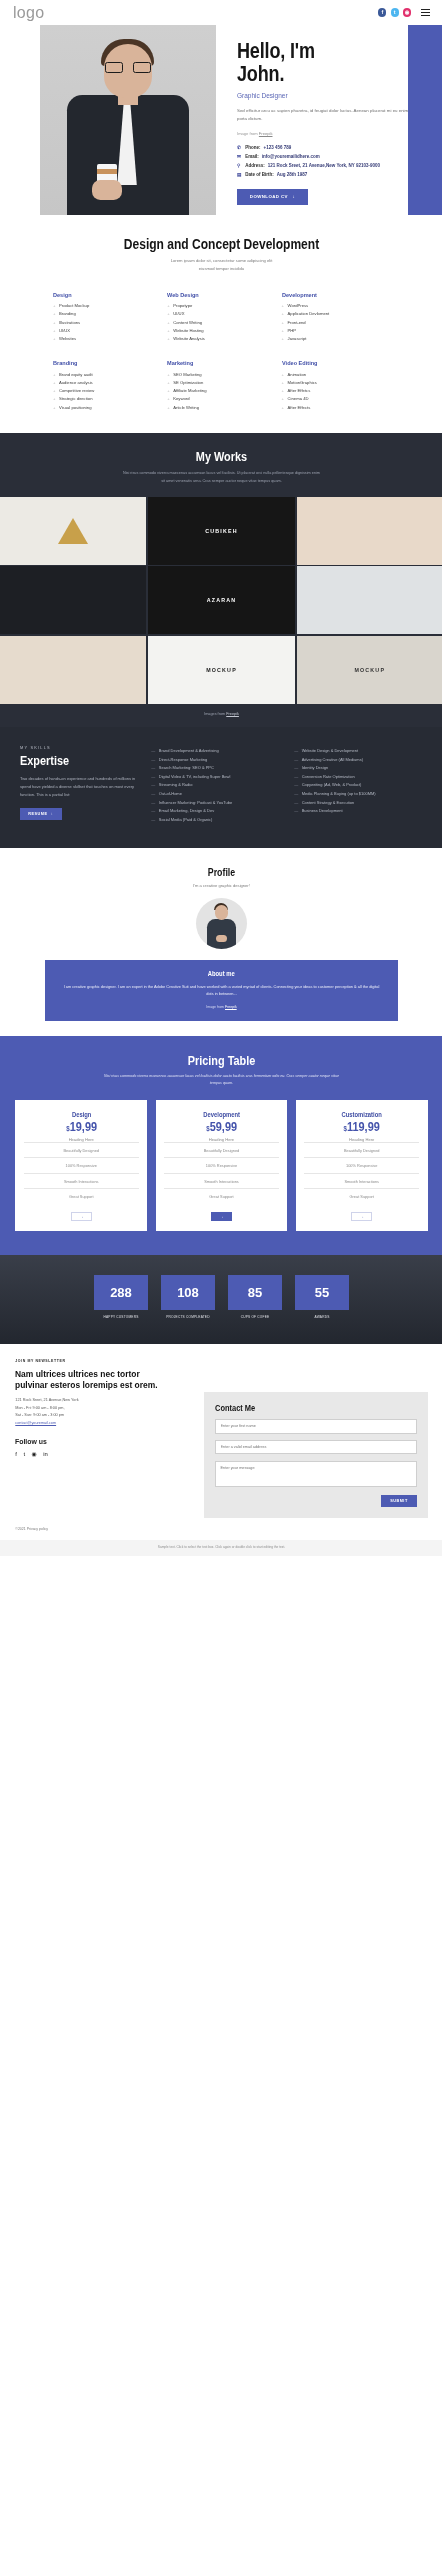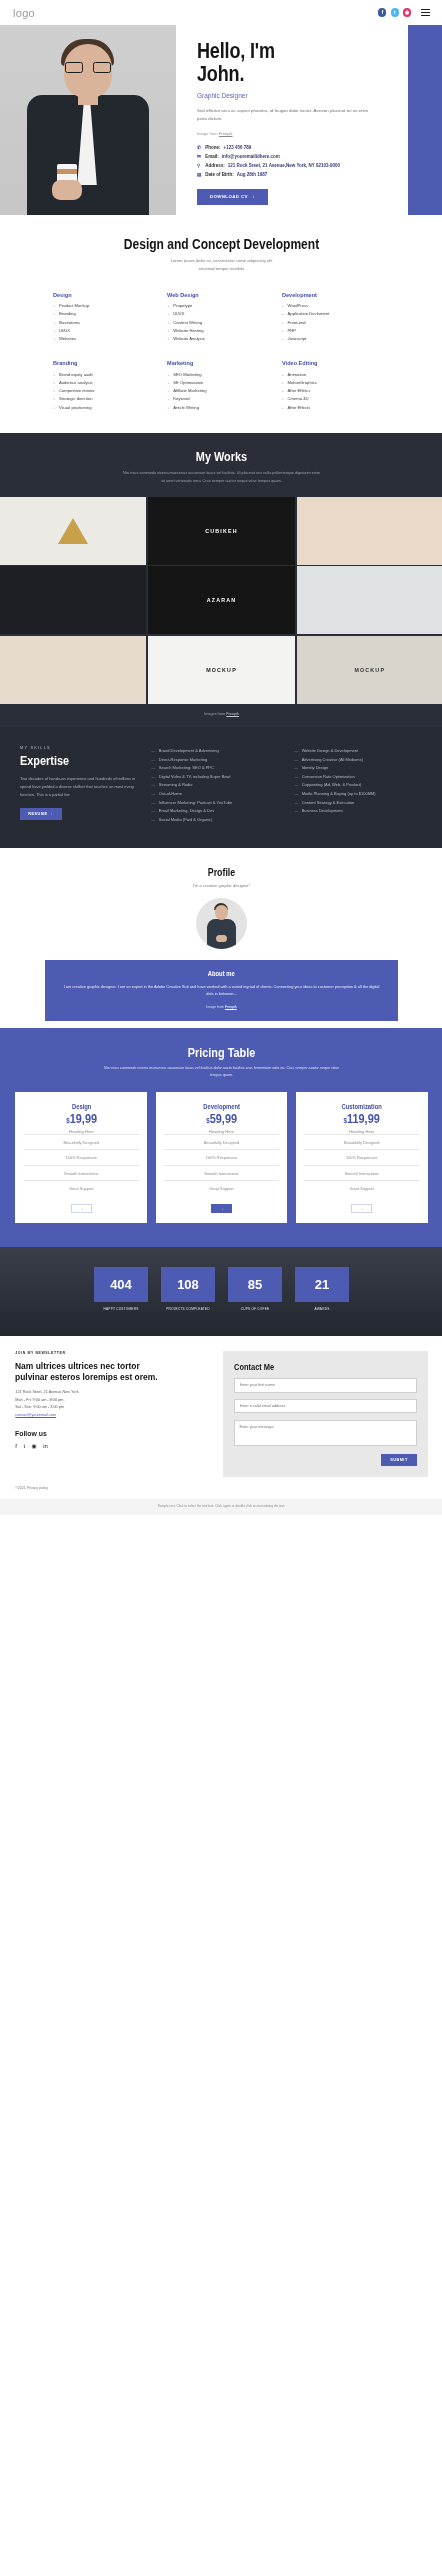--- a/index.html
+++ b/index.html
@@ -10,32 +10,32 @@
     color: #222;
     -webkit-font-smoothing: antialiased;
   }
   .wrap { width: 443px; overflow: hidden; }
 
   
   .topbar {
     height: 25px; display: flex; align-items: center;
     justify-content: space-between; padding: 0 13px; background: #fff;
   }
-  .logo { font-size: 11px; color: #9a9a9a; letter-spacing: 0.3px; }
+  .logo { font-size: 16px; color: #9a9a9a; letter-spacing: 0.3px; }
   .top-right { display: flex; align-items: center; gap: 4.1px; }
   .soc { width: 8.3px; height: 8.3px; border-radius: 50%; display:inline-block;
          font-size: 5.3px; color:#fff; text-align:center; line-height:8.3px; font-weight:bold;}
   .soc.fb { background: #3b5998; }
   .soc.tw { background: #4db6f0; }
   .soc.ig { background: #e1306c; }
   .burger { margin-left: 5.3px; width: 9.4px; display:flex; flex-direction:column; gap:1.8px; }
   .burger i { display:block; height:0.9px; background:#222; }
 
   
-  .hero { display: flex; position: relative; background:#fff; }
+  .hero { display: flex; position: relative; background:#fff;padding-left:40px; }
   .hero-photo {
     width: 176px; height: 190px;
     background: linear-gradient(#cfcfcf,#c6c6c6);
     position: relative; overflow: hidden; flex: none;
   }
   .ph-head { position:absolute; left:64px; top:19px; width:48px; height:54px;
              background:#d9b49a; border-radius:25px 25px 22.4px 22.4px; }
   .ph-hair { position:absolute; left:61px; top:14px; width:53px; height:27px;
              background:#4a3526; border-radius:26.6px 26.6px 4.7px 4.7px; }
   .ph-glass { position:absolute; left:65px; top:37px; width:46px; height:10.6px; }
@@ -122,21 +122,21 @@
   }
   .exp-p { font-size:4px; color:#aeb3bf; line-height:2; }
   .resume-btn { margin-top:9.4px; background:#4d5bb3; color:#fff; font-size:3.8px;
     font-weight:bold; letter-spacing:0.5px; padding:4.1px 8.3px; border:none; cursor:pointer;
     display:inline-flex; gap:3.5px; align-items:center; }
   .exp-cols { flex:1; display:grid; grid-template-columns:1fr 1fr; gap:0 14px; padding-top:2.4px;}
   .exp-i { font-size:4px; color:#b4b9c4; line-height:1.85; display:flex; gap:3.5px; margin-bottom:1.2px;}
   .exp-i .dash { color:#8e94a1; }
 
   
-  .profile { background:#fff; padding:19px 0 7px; text-align:center; }
+  .profile { background:#fff; padding:19px 0 15px; text-align:center; }
   .pf-title { font-family:"Liberation Sans Narrow","Liberation Sans",sans-serif;
               font-size:10px; font-weight:700; color:#151515; transform:scaleX(.88);}
   .pf-sub { font-size:4.1px; color:#7b7b7b; margin-top:4.7px; }
   .avatar { width:51px; height:51px; border-radius:50%; margin:10.6px auto 0;
             background:#e3e3e3; position:relative; overflow:hidden; }
   .av-head{position:absolute;left:19px;top:7px;width:13px;height:14.8px;background:#d9b49a;border-radius:6.5px;}
   .av-hair{position:absolute;left:18.3px;top:5.3px;width:14px;height:7px;background:#3b2c21;border-radius:7px 7px 0 0;}
   .av-body{position:absolute;left:10.6px;top:21px;width:29.5px;height:31px;background:#323a45;border-radius:8.3px 8.3px 0 0;}
   .av-hands{position:absolute;left:19.5px;top:37px;width:11.8px;height:7px;background:#d9b49a;border-radius:3.5px;}
   .about-card { background:#4d5bb3; color:#fff; margin:10.6px 45px 0; padding:10.6px 15.3px 11.8px; }
@@ -175,32 +175,32 @@
   
   .counters{position:relative;height:89px;background:#2f333c;overflow:hidden;}
   .cnt-bg{position:absolute;inset:0;background:linear-gradient(#3a3f4a,#22262e);opacity:.95;}
   .cnt-row{position:relative;display:flex;justify-content:center;gap:13px;padding-top:20px;}
   .cbox{width:54px;height:35px;background:#4d5bb3;display:flex;align-items:center;justify-content:center;
         font-family:"Liberation Sans Narrow","Liberation Sans",sans-serif;font-size:13px;color:#fff;font-weight:700;}
   .clabels{position:relative;display:flex;justify-content:center;gap:13px;margin-top:5.3px;}
   .clab{width:54px;text-align:center;font-size:3.2px;color:#dfe1e6;letter-spacing:0.2px;}
 
   
-  .footer{display:flex;background:#fff;padding:15.3px 15.3px 5.9px;gap:31px;}
+  .footer{display:flex;background:#fff;padding:15.3px 15.3px 5.9px;gap:12px;}
   .f-left{width:177px;}
   .f-kicker{font-size:3.5px;font-weight:bold;letter-spacing:0.6px;color:#2b2b2b;}
   .f-h{font-family:"Liberation Sans Narrow","Liberation Sans",sans-serif;
        font-size:9.4px;font-weight:700;color:#111;margin-top:4.7px;line-height:1.18;transform:scaleX(.9);
        transform-origin:left;}
   .f-addr{font-size:3.8px;color:#5a5a5a;line-height:2;margin-top:7px;}
   .f-mail{color:#4d5bb3;text-decoration:underline;}
   .f-follow{font-family:"Liberation Sans Narrow","Liberation Sans",sans-serif;
             font-size:7.7px;font-weight:700;margin-top:9.4px;transform:scaleX(.9);transform-origin:left;}
   .f-soc{display:flex;gap:6.5px;margin-top:5.3px;font-size:5.9px;color:#1c1c1c;}
-  .f-right{flex:1;background:#e8e8e8;padding:10.6px;}
+  .f-right{flex:1;background:#e8e8e8;padding:10.6px;margin-top:33px;}
   .cm-h{font-family:"Liberation Sans Narrow","Liberation Sans",sans-serif;
         font-size:8.3px;font-weight:700;color:#151515;transform:scaleX(.9);transform-origin:left;}
   .cm-in{width:100%;margin-top:6.5px;border:0.6px solid #cfcfcf;background:#fff;
          font-size:3.8px;color:#9a9a9a;padding:4.1px 4.7px;font-family:inherit;}
   textarea.cm-in{height:26px;resize:none;}
   .cm-btn{margin-top:6.5px;background:#4d5bb3;color:#fff;border:none;font-size:3.8px;
           font-weight:bold;letter-spacing:0.5px;padding:4.1px 9.4px;float:right;cursor:pointer;}
   .copy{font-size:3.5px;color:#7a7a7a;padding:3.5px 15.3px 8.3px;}
 
   
@@ -564,24 +564,24 @@
     <div class="pr-grid" id="pr-grid">
         <div class="pcard"><div class="pc-name">Design</div><div class="pc-price"><span style="font-size:7px">$</span>19,99</div><div class="pc-head">Heading Here</div><div class="pc-feat">Beautifully Designed</div><div class="pc-feat">100% Responsive</div><div class="pc-feat">Smooth Interactions</div><div class="pc-feat">Great Support</div><button class="pc-btn ghost">→</button></div>
         <div class="pcard"><div class="pc-name">Development</div><div class="pc-price"><span style="font-size:7px">$</span>59,99</div><div class="pc-head">Heading Here</div><div class="pc-feat">Beautifully Designed</div><div class="pc-feat">100% Responsive</div><div class="pc-feat">Smooth Interactions</div><div class="pc-feat">Great Support</div><button class="pc-btn">→</button></div>
         <div class="pcard"><div class="pc-name">Customization</div><div class="pc-price"><span style="font-size:7px">$</span>119,99</div><div class="pc-head">Heading Here</div><div class="pc-feat">Beautifully Designed</div><div class="pc-feat">100% Responsive</div><div class="pc-feat">Smooth Interactions</div><div class="pc-feat">Great Support</div><button class="pc-btn ghost">→</button></div>
       </div>
   </div>
 
   <div class="counters">
     <div class="cnt-bg"></div>
     <div class="cnt-row" id="cnt-row">
-        <div class="cbox">404</div>
+        <div class="cbox">288</div>
         <div class="cbox">108</div>
         <div class="cbox">85</div>
-        <div class="cbox">21</div>
+        <div class="cbox">55</div>
       </div>
     <div class="clabels" id="cnt-labels">
         <div class="clab">HAPPY CUSTOMERS</div>
         <div class="clab">PROJECTS COMPLEATED</div>
         <div class="clab">CUPS OF COFEE</div>
         <div class="clab">AWARDS</div>
       </div>
   </div>
 
   <div class="footer">

